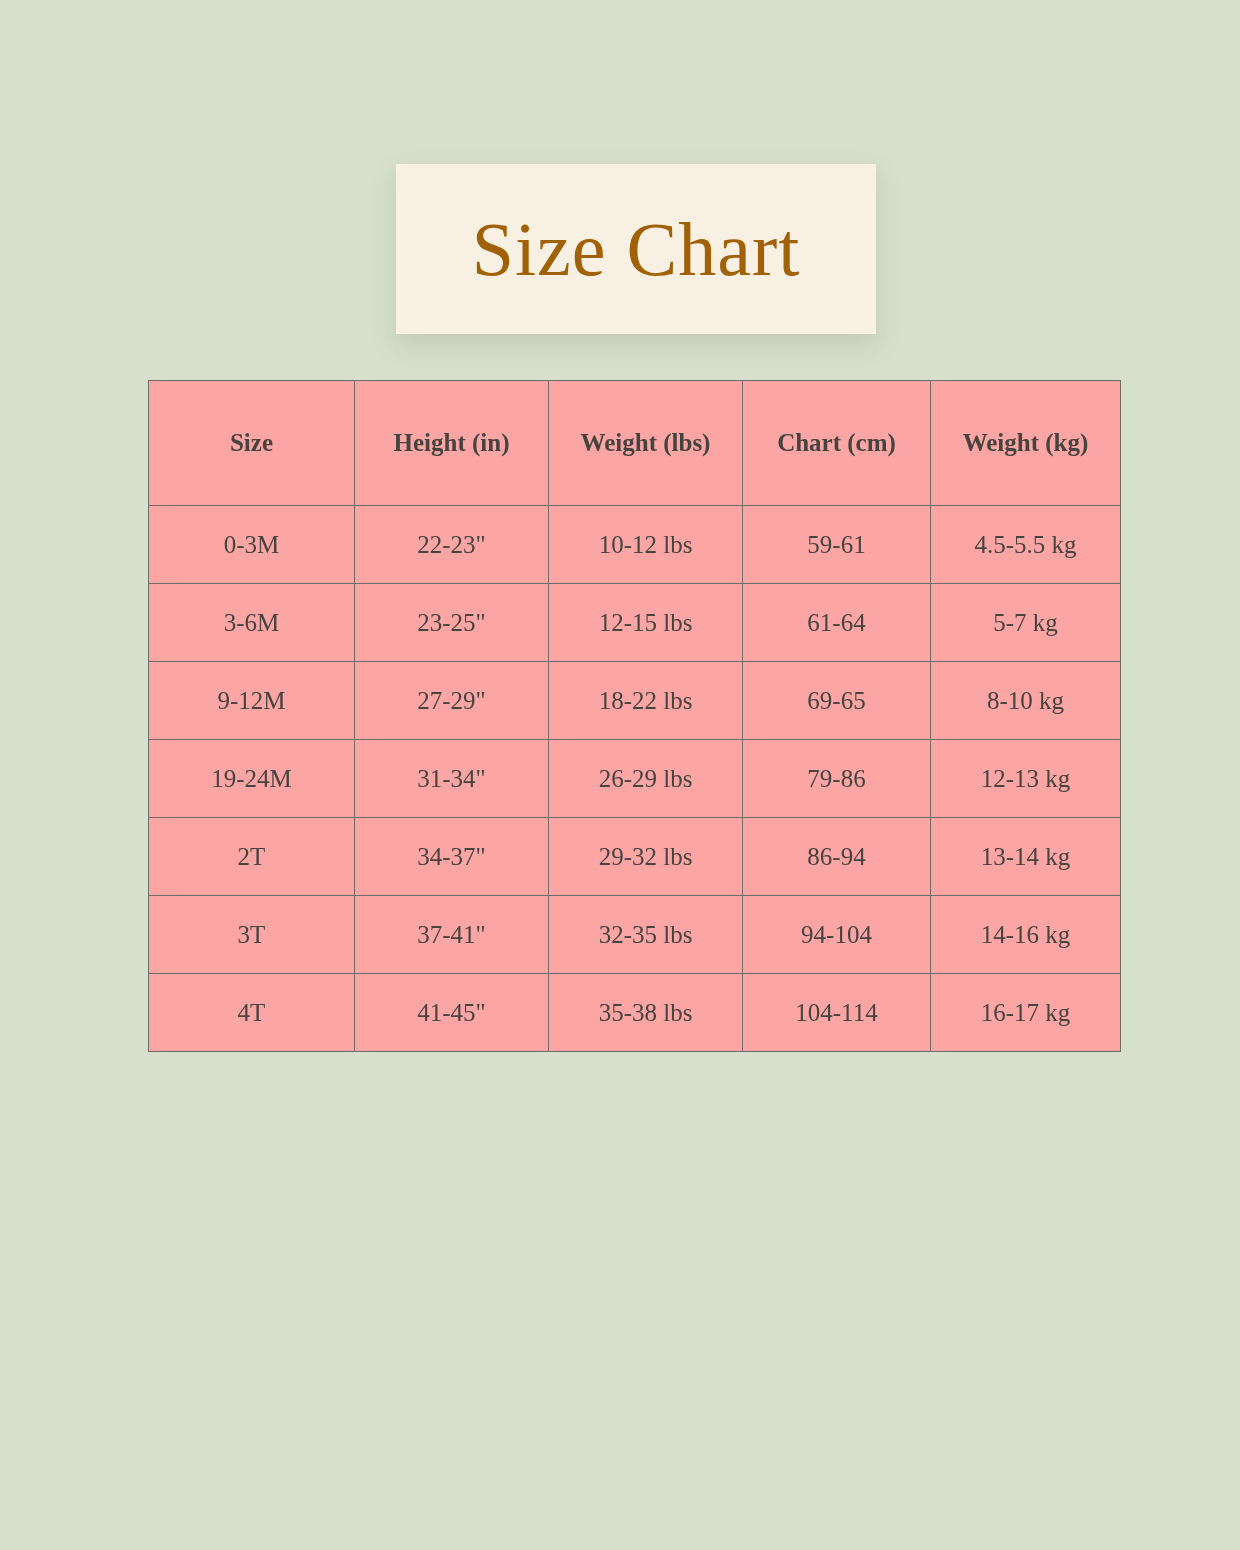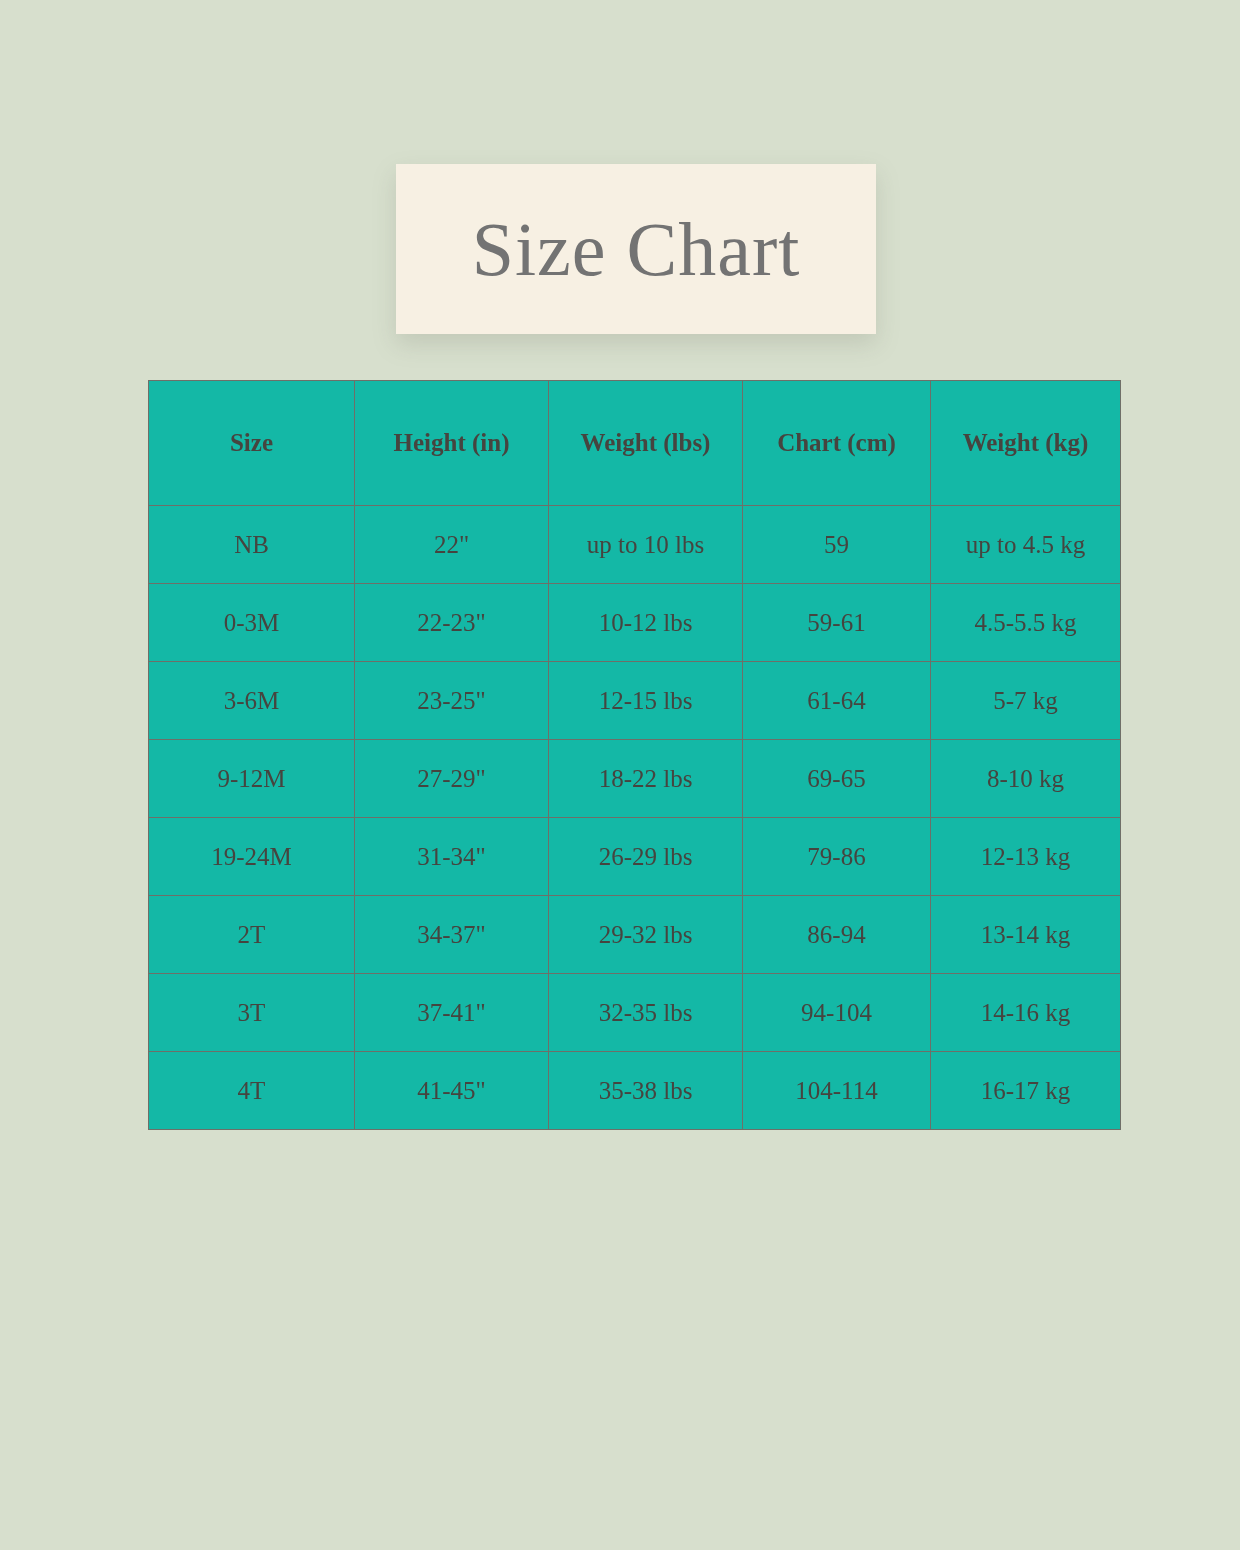--- a/index.html
+++ b/index.html
@@ -27,34 +27,34 @@
     height: 170px;
     background: #f7f0e3;
     box-shadow: 0 10px 22px rgba(120, 125, 110, 0.22);
     display: flex;
     align-items: center;
     justify-content: center;
   }
   .title-card .title {
     font-family: "Liberation Serif", serif;
     font-size: 76px;
-    color: #737373;
+    color: #a16207;
     letter-spacing: 1px;
     line-height: 1;
   }
   .table-wrap {
     position: absolute;
     left: 148px;
     top: 380px;
     width: 944px;
   }
   table.size-table {
     border-collapse: collapse;
     width: 944px;
-    background: #14b8a6;
+    background: #fca5a5;
     table-layout: fixed;
   }
   table.size-table th,
   table.size-table td {
     border: 1px solid #6f6f68;
     text-align: center;
     color: #46443f;
     font-family: "Liberation Serif", serif;
     font-size: 25px;
     padding: 0;
@@ -93,27 +93,20 @@
       <thead>
         <tr>
           <th>Size</th>
           <th>Height (in)</th>
           <th>Weight (lbs)</th>
           <th>Chart (cm)</th>
           <th>Weight (kg)</th>
         </tr>
       </thead>
       <tbody>
-        <tr>
-          <td>NB</td>
-          <td>22"</td>
-          <td>up to 10 lbs</td>
-          <td>59</td>
-          <td>up to 4.5 kg</td>
-        </tr>
         <tr>
           <td>0-3M</td>
           <td>22-23"</td>
           <td>10-12 lbs</td>
           <td>59-61</td>
           <td>4.5-5.5 kg</td>
         </tr>
         <tr>
           <td>3-6M</td>
           <td>23-25"</td>

